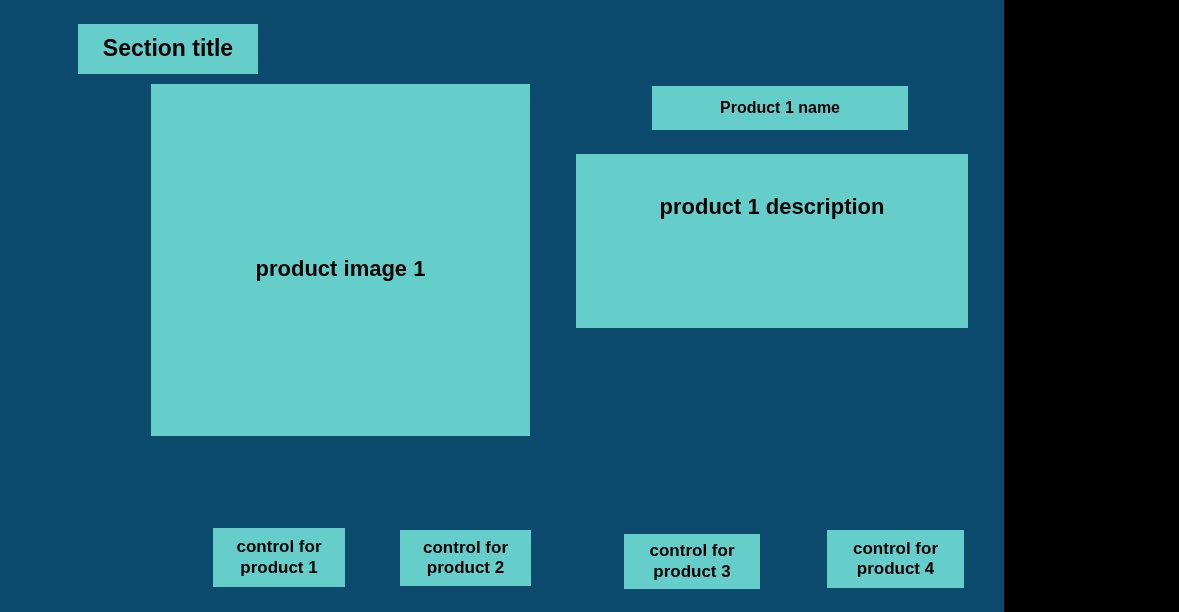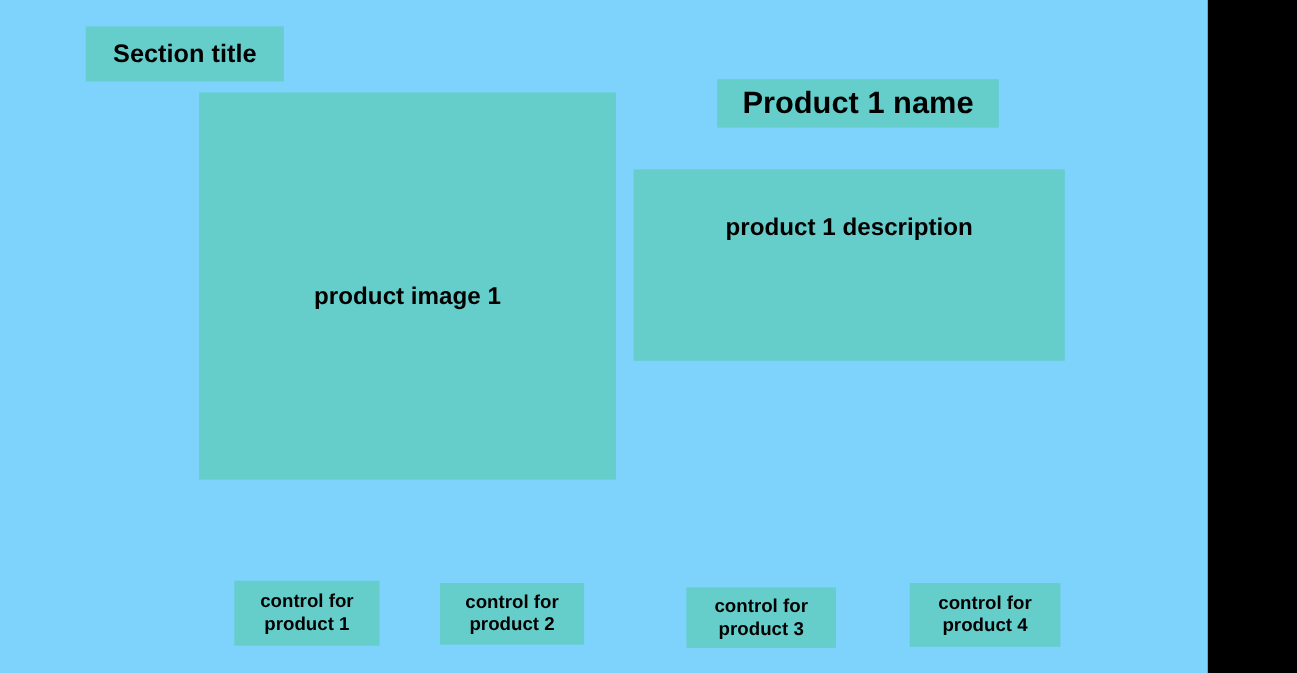--- a/index.html
+++ b/index.html
@@ -8,23 +8,23 @@
     background: #000000;
   }
   body {
     width: 1179px;
     height: 612px;
     overflow: hidden;
     font-family: "Liberation Sans", sans-serif;
   }
   #canvas {
     position: relative;
-    width: 1098px;
+    width: 1004px;
     height: 612px;
-    background: #7dd3fc;
+    background: #0c4a6e;
   }
   .block {
     position: absolute;
     background: #65CECA;
     color: #000000;
     font-weight: bold;
     display: flex;
     justify-content: center;
     box-sizing: border-box;
     line-height: 1.18;
@@ -37,37 +37,37 @@
     left: 78px;
     top: 24px;
     width: 180px;
     height: 50px;
     align-items: center;
     font-size: 23px;
   }
 
   
   #product-image {
-    left: 181px;
+    left: 151px;
     top: 84px;
     width: 379px;
     height: 352px;
     align-items: flex-start;
     padding-top: 172px;
     font-size: 22px;
   }
 
   
   #product-name {
     left: 652px;
-    top: 72px;
+    top: 86px;
     width: 256px;
     height: 44px;
     align-items: center;
-    font-size: 28px;
+    font-size: 16px;
   }
 
   
   #product-description {
     left: 576px;
     top: 154px;
     width: 392px;
     height: 174px;
     align-items: flex-start;
     padding-top: 40px;

